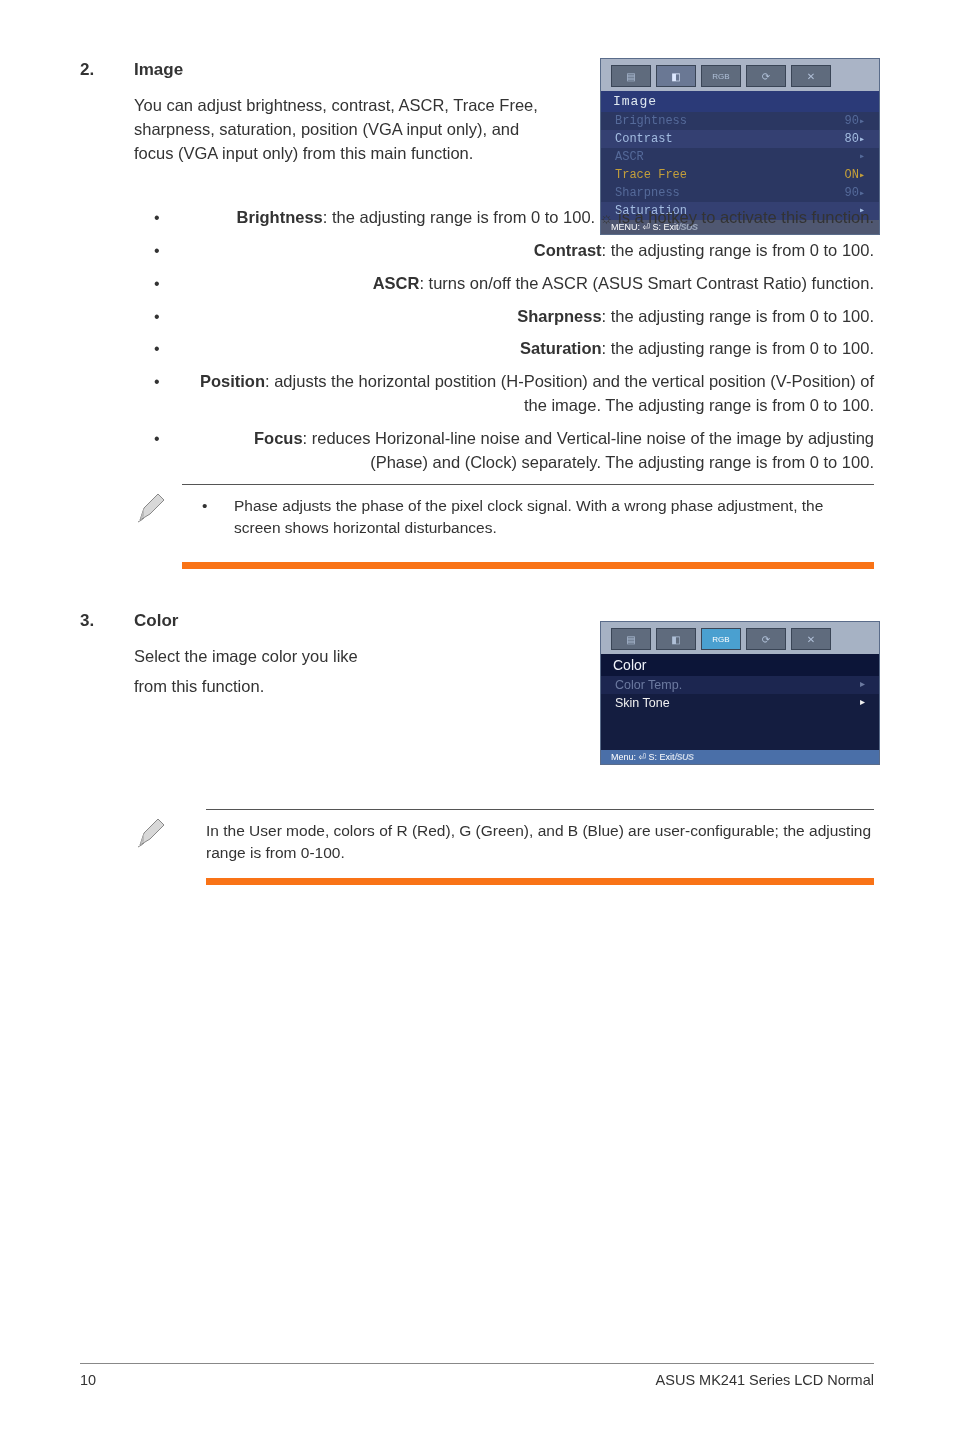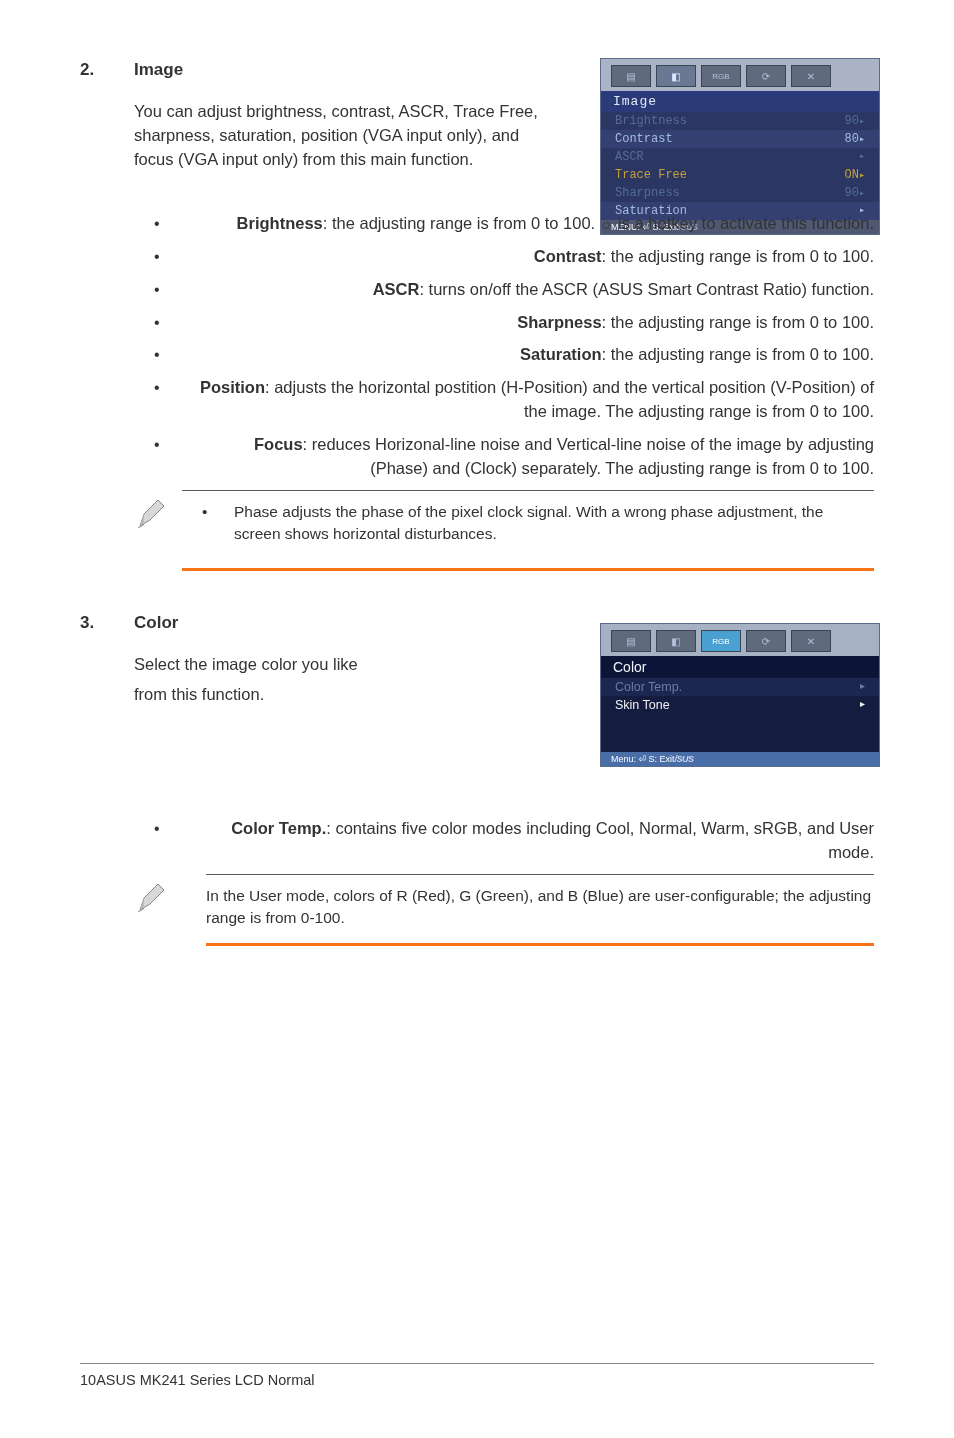--- a/index.html
+++ b/index.html
@@ -26,21 +26,21 @@
     font-size: 17px;
   }
   .section-title {
     font-weight: bold;
     font-size: 17px;
   }
   .section-para {
     margin-left: 54px;
     line-height: 1.45;
     font-size: 16.5px;
-    margin-top: 20px;
+    margin-top: 14px;
   }
   .osd-box {
     position: absolute;
   }
   .osd-img {
     width: 280px;
     border: 1px solid #5a6c8a;
   }
   .osd-header-tabs {
     display: flex;
@@ -136,21 +136,21 @@
     margin-bottom: 8px;
   }
   .pencil-icon {
     width: 48px;
     flex-shrink: 0;
     padding-top: 6px;
   }
   .note-content {
     flex: 1;
     border-top: 1px solid #555;
-    border-bottom: 3px solid #f97316;
+    border-bottom: 7px solid #f97316;
     padding: 10px 0 14px 0;
   }
   .note-content ul { list-style: none; }
   .note-content li {
     position: relative;
     padding-left: 52px;
     font-size: 15.5px;
     line-height: 1.4;
     margin-bottom: 10px;
   }
@@ -163,20 +163,21 @@
   .note-content.single { font-size: 15.5px; line-height: 1.4; margin-left: 24px; }
 
   .footer {
     position: absolute;
     bottom: 50px;
     left: 80px;
     right: 80px;
     border-top: 1px solid #888;
     padding-top: 8px;
     display: flex;
+    justify-content: space-between;
     font-size: 14.5px;
     color: #333;
   }
 
   .sun-glyph { font-size: 15px; }
   .arrow { font-size: 10px; color: inherit; }
 </style>
 </head>
 <body>
 
@@ -290,21 +291,20 @@
           </div>
         <div class="osd-footer" style="background:#4a6fa8;">
           <span>Menu: ⏎    S: Exit</span>
           <span class="brand" style="color:#cdd8e8;">/SUS</span>
         </div>
       </div>
     </div>
   </div>
 
   <ul class="bullets" style="margin-top:110px;" id="bullets2">
-      <li><strong>Color Temp.</strong>: contains five color modes including Cool, Normal, Warm, sRGB, and User mode.</li>
     </ul>
 
   <div class="note-block">
     <div class="pencil-icon">
       <svg width="36" height="36" viewBox="0 0 36 36">
         <path d="M6 30 L10 18 L24 4 L30 10 L16 24 Z" fill="#d8d8d8" stroke="#888" stroke-width="1"></path>
         <path d="M6 30 L10 26 L10 18 Z" fill="#bbb"></path>
         <path d="M4 32 Q8 30 10 28" stroke="#888" fill="none" stroke-width="1"></path>
       </svg>
     </div>

